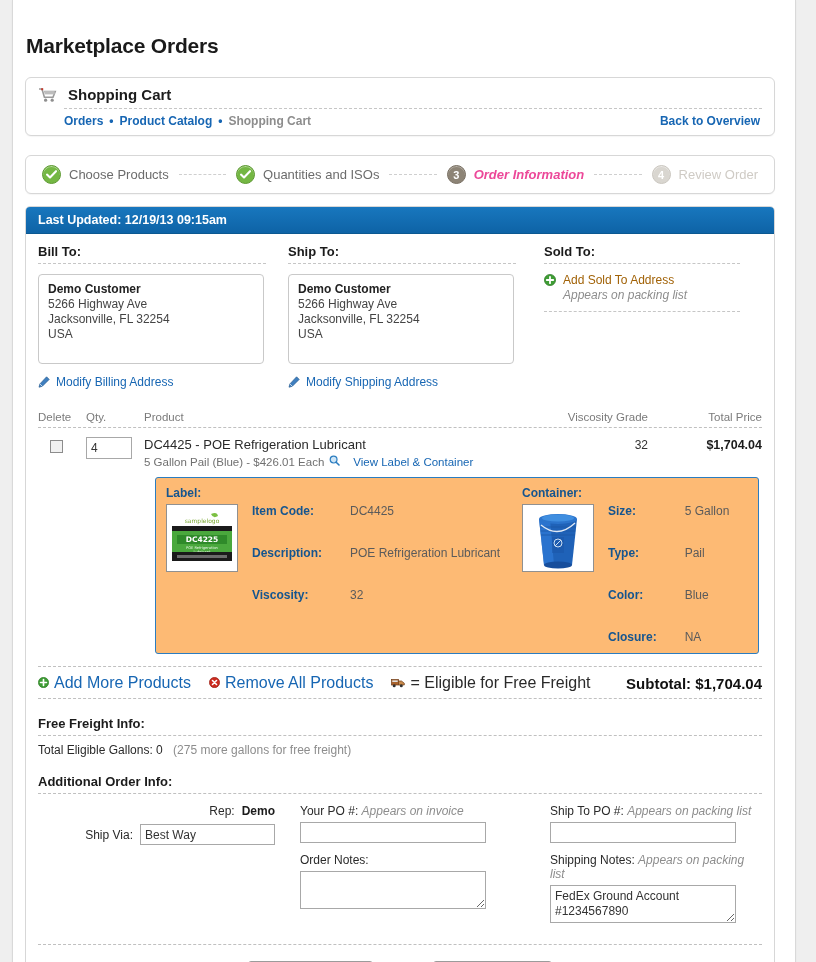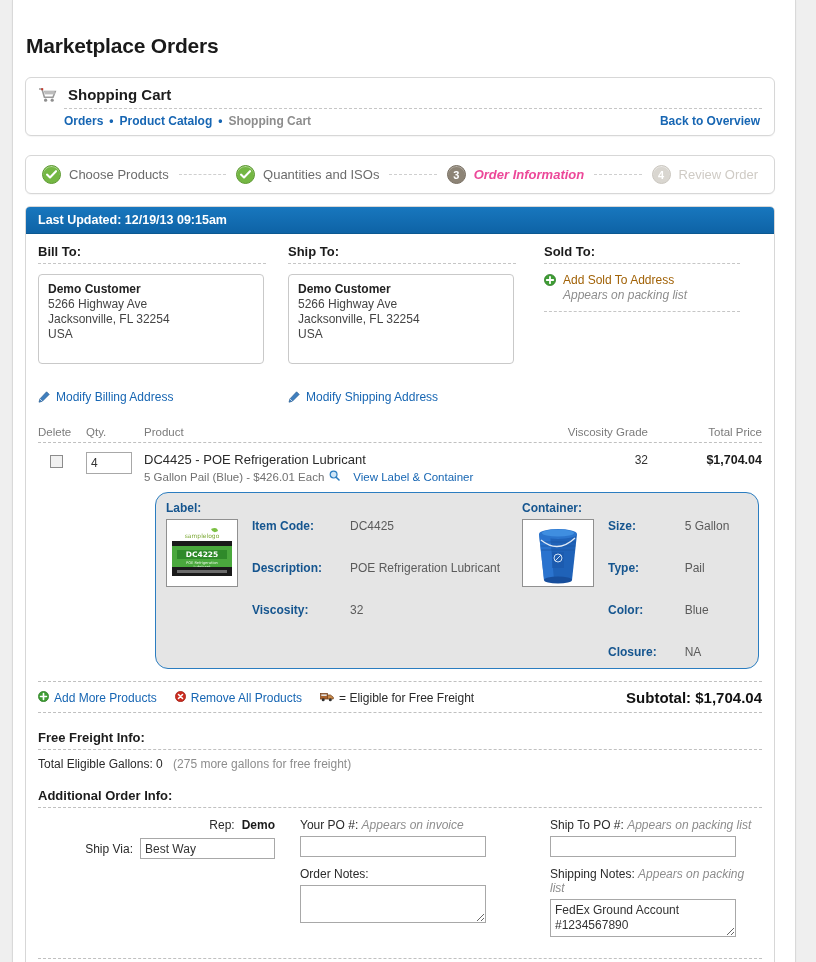--- a/index.html
+++ b/index.html
@@ -124,21 +124,21 @@
     margin-top: 10px;
     width: 226px; height: 90px;
     border: 1px solid #c9c9c9;
     border-radius: 4px;
     padding: 7px 9px;
     line-height: 15px;
     color: #444; font-size: 12px;
   }
   .addr-name { font-weight: bold; color: #222; }
   .addr-edit {
-    margin-top: 26px; color: #1766b3; font-size: 12px;
+    margin-top: 11px; color: #1766b3; font-size: 12px;
     display: flex; align-items: center; gap: 6px; cursor: pointer;
   }
   .pencil { display:block; }
   .sold-add {
     margin-top: 9px;
     display: flex; align-items: flex-start; gap: 7px;
   }
   .sold-link { color: #a16207; font-size: 12px; cursor: pointer; }
   .sold-sub { color: #8d8d8d; font-style: italic; font-size: 12px; margin-top: 1px; }
   .sold-dashline { border-bottom: 1px dashed #c6c6c6; margin: 9px 22px 0 0; }
@@ -180,22 +180,22 @@
     display: flex; align-items: center; gap: 5px;
   }
   .view-label { color: #1766b3; cursor: pointer; display:flex; align-items:center; gap:13px;}
   .visc-val { font-size: 12px; color: #333; text-align: right; padding-right: 4px; padding-top: 1px;}
   .price-val { font-size: 12.5px; color: #1b1b1b; font-weight: bold; text-align: right; padding-top: 1px;}
 
   
   .detail-box {
     margin: 9px 3px 0 117px;
     border: 1px solid #2b7dc0;
-    background: #e5e5e5;
-    border-radius: 13px;
+    background: #fdba74;
+    border-radius: 3px;
     padding: 8px 10px 9px 10px;
     display: flex;
   }
   .detail-col { display: flex; flex-direction: column; }
   .detail-col.label-col { flex: 0 0 356px; }
   .detail-head { font-size: 12px; font-weight: bold; color: #15558f; margin-bottom: 4px; }
   .detail-inner { display: flex; gap: 14px; }
   .thumb {
     width: 72px; height: 68px;
     border: 1px solid #909090; background: #fff;
@@ -207,21 +207,21 @@
   .kv .v { color: #5b5b5b; font-size: 12px; white-space: nowrap; }
 
   
   .actions-row {
     display: flex; align-items: center;
     margin-top: 12px; padding-bottom: 6px;
     border-top: 1px dashed #c0c0c0;
     border-bottom: 1px dashed #c0c0c0;
     padding-top: 7px;
   }
-  .act { display: flex; align-items: center; gap: 5px; color: #1766b3; font-size: 12px; cursor: pointer; margin-right: 18px;}
+  .act { display: flex; align-items: center; gap: 5px; color: #1766b3; font-size: 16px; cursor: pointer; margin-right: 18px;}
   .act.plain { color: #2a2a2a; cursor: default; }
   .subtotal { margin-left: auto; font-size: 15px; font-weight: bold; color: #111; }
 
   
   .sec-head {
     margin-top: 17px;
     font-size: 13px; font-weight: bold; color: #1b1b1b;
     padding-bottom: 4px;
     border-bottom: 1px dashed #c0c0c0;
   }

